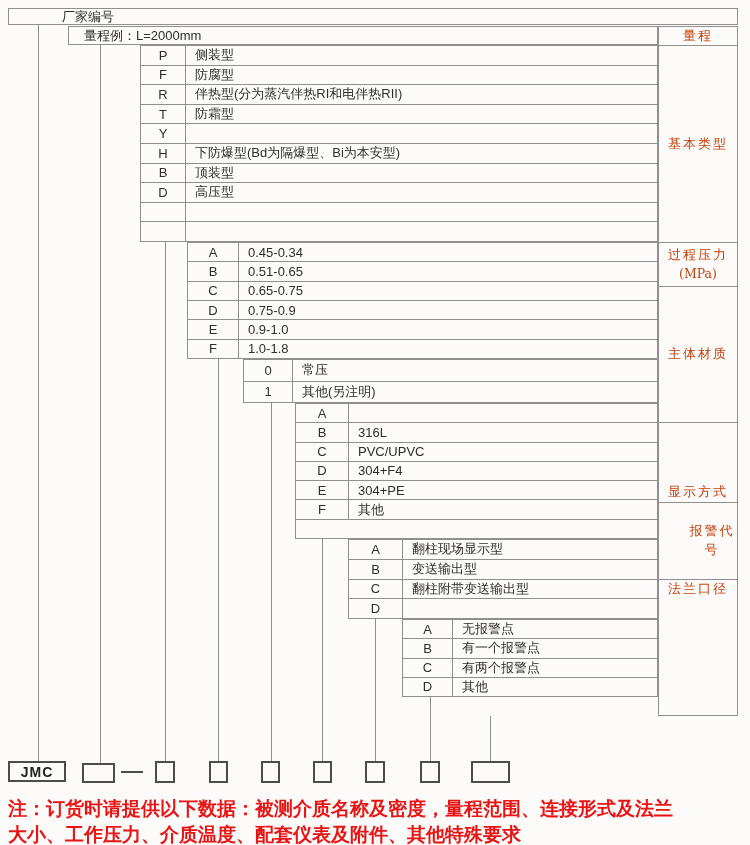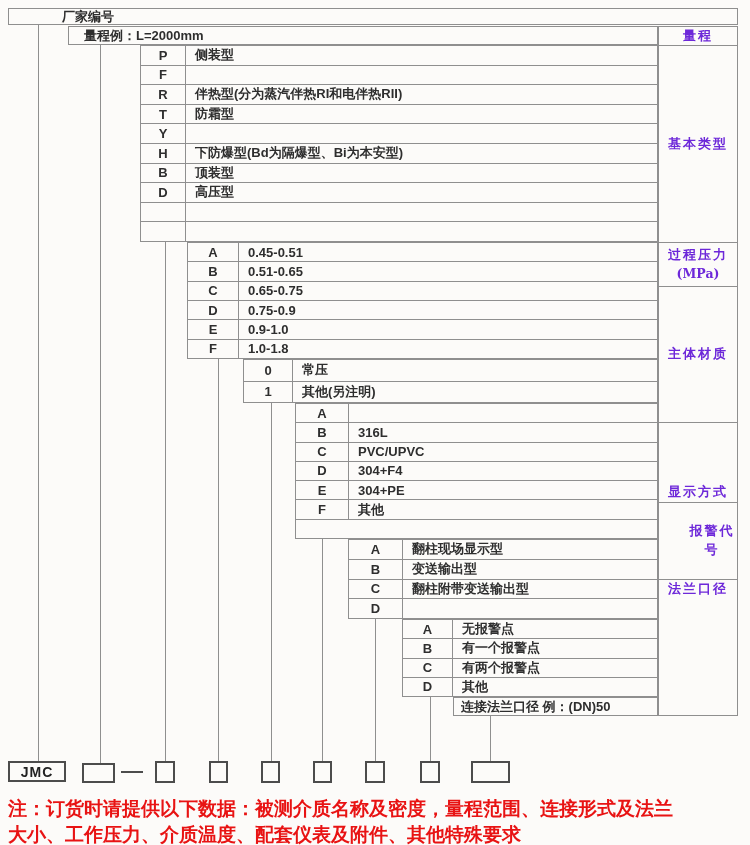--- a/index.html
+++ b/index.html
@@ -1,39 +1,39 @@
 <!DOCTYPE html>
 <html><head>
 <meta charset="utf-8">
 <style>
   html,body { margin:0; padding:0; background:#ffffff; }
   .stage {
     position:relative; width:750px; height:845px;
     background:#fcfbf9; overflow:hidden;
     font-family:"Liberation Sans", sans-serif; color:#2e2e2e;
   }
-  .abs { position:absolute; box-sizing:border-box;font-weight:bold; }
+  .abs { position:absolute; box-sizing:border-box; }
   .frame { border:1px solid #8f8f8f; }
   .factory-box { display:flex; align-items:center; font-size:13px; padding-left:53px; }
   .range-row { display:flex; align-items:center; font-size:13px; padding-left:15px; }
   .group-table { display:flex; flex-direction:column; border:1px solid #8f8f8f; }
   .g-row { flex:1; display:flex; border-top:1px solid #8f8f8f; min-height:0; }
   .g-row:first-child { border-top:none; }
   .code-cell {
     display:flex; align-items:center; justify-content:center;
     border-right:1px solid #8f8f8f; box-sizing:border-box;
     font-size:13px; flex-shrink:0;
   }
   .code-cell.no-divider { border-right:none; }
   .desc-cell { flex:1; display:flex; align-items:center; padding-left:9px; font-size:13px; white-space:nowrap; overflow:hidden; }
   .single-cell { display:flex; align-items:center; padding-left:7px; font-size:13px; border:1px solid #8f8f8f; }
   .label-col {
     left:658px; top:26px; width:80px; height:690px;
     border:1px solid #8f8f8f; display:flex; flex-direction:column;
-    font-family:"DejaVu Serif","Liberation Serif",serif; color:#6d28d9;
+    font-family:"DejaVu Serif","Liberation Serif",serif; color:#c2410c;
   }
   .label-cell {
     flex-shrink:0; border-bottom:1px solid #8f8f8f; box-sizing:border-box;
     display:flex; flex-direction:column; align-items:center; justify-content:center;
     text-align:center; font-size:13px; letter-spacing:2px; line-height:1.45;
   }
   .label-cell:last-child { border-bottom:none; }
   .label-sub { font-size:12.5px; letter-spacing:0; }
   .vline { position:absolute; width:1px; background:#8f8f8f; }
   .code-box { position:absolute; box-sizing:border-box; border:2px solid #4c4c4c; background:transparent; }
@@ -86,20 +86,21 @@
     </div>
   </div>
 
   <div class="abs group-table" style="left:140px; top:45px; width:518px; height:197px;">
     <div class="g-row">
       <div class="code-cell" style="width:45px;">P</div>
       <div class="desc-cell">侧装型</div>
     </div>
     <div class="g-row">
       <div class="code-cell" style="width:45px;">F</div>
+      <div class="desc-cell">防腐型</div>
     </div>
     <div class="g-row">
       <div class="code-cell" style="width:45px;">R</div>
       <div class="desc-cell">伴热型(分为蒸汽伴热RI和电伴热RII)</div>
     </div>
     <div class="g-row">
       <div class="code-cell" style="width:45px;">T</div>
       <div class="desc-cell">防霜型</div>
     </div>
     <div class="g-row">
@@ -123,21 +124,21 @@
     </div>
     <div class="g-row">
       <div class="code-cell" style="width:45px;"></div>
       <div class="desc-cell"></div>
     </div>
   </div>
 
   <div class="abs group-table" style="left:187px; top:242px; width:471px; height:117px;">
     <div class="g-row">
       <div class="code-cell" style="width:51px;">A</div>
-      <div class="desc-cell">0.45-0.51</div>
+      <div class="desc-cell">0.45-0.34</div>
     </div>
     <div class="g-row">
       <div class="code-cell" style="width:51px;">B</div>
       <div class="desc-cell">0.51-0.65</div>
     </div>
     <div class="g-row">
       <div class="code-cell" style="width:51px;">C</div>
       <div class="desc-cell">0.65-0.75</div>
     </div>
     <div class="g-row">
@@ -225,23 +226,20 @@
     <div class="g-row">
       <div class="code-cell" style="width:50px;">C</div>
       <div class="desc-cell">有两个报警点</div>
     </div>
     <div class="g-row">
       <div class="code-cell" style="width:50px;">D</div>
       <div class="desc-cell">其他</div>
     </div>
   </div>
 
-  <div class="abs single-cell" style="left:453px; top:697px; width:205px; height:19px;">
-    <span>连接法兰口径 例：(DN)50</span>
-  </div>
 
   <div class="vline" style="left:38px;  top:25px;  height:737px;"></div>
   <div class="vline" style="left:100px; top:45px;  height:719px;"></div>
   <div class="vline" style="left:165px; top:242px; height:520px;"></div>
   <div class="vline" style="left:218px; top:359px; height:403px;"></div>
   <div class="vline" style="left:271px; top:403px; height:359px;"></div>
   <div class="vline" style="left:322px; top:539px; height:223px;"></div>
   <div class="vline" style="left:375px; top:619px; height:143px;"></div>
   <div class="vline" style="left:430px; top:697px; height:65px;"></div>
   <div class="vline" style="left:490px; top:716px; height:46px;"></div>

